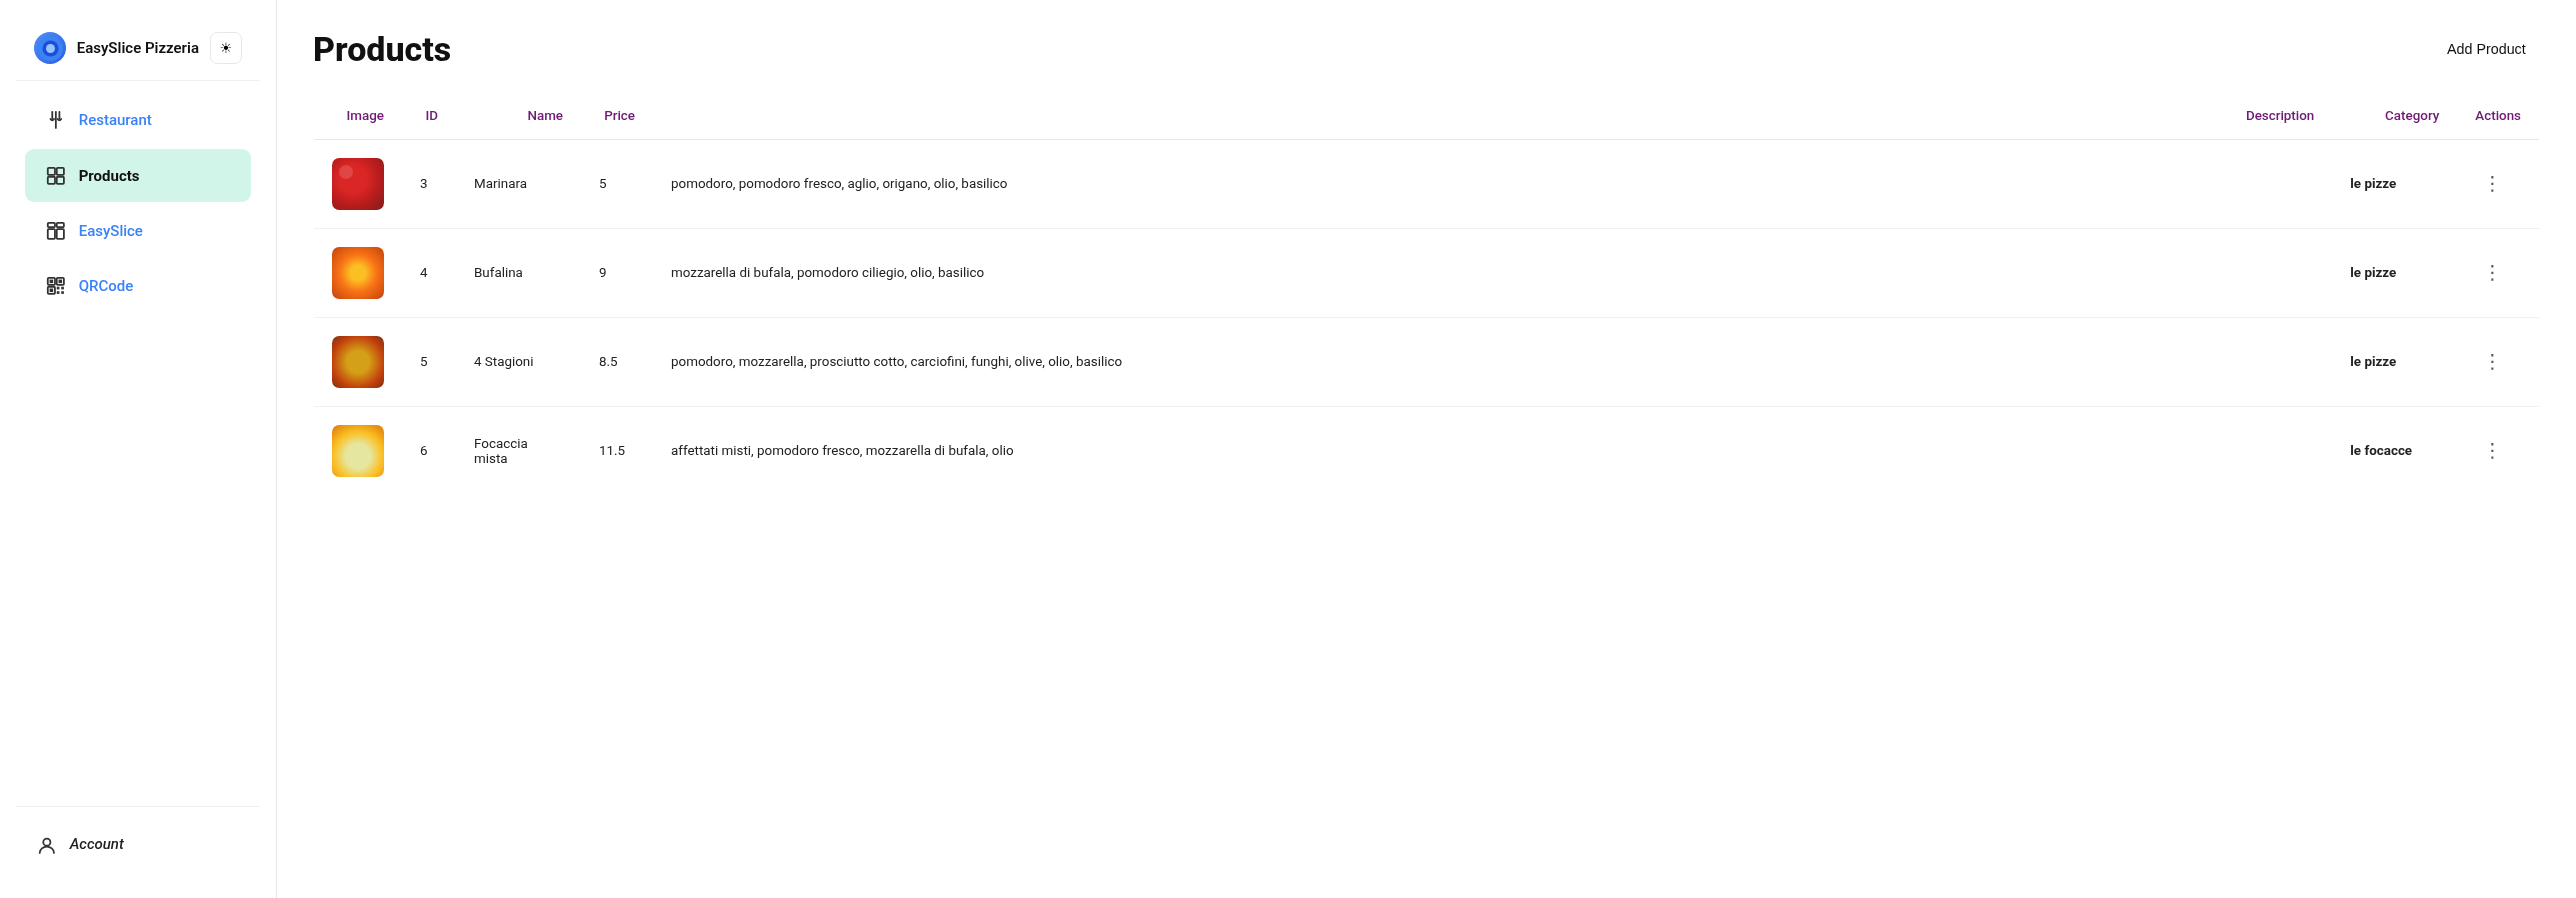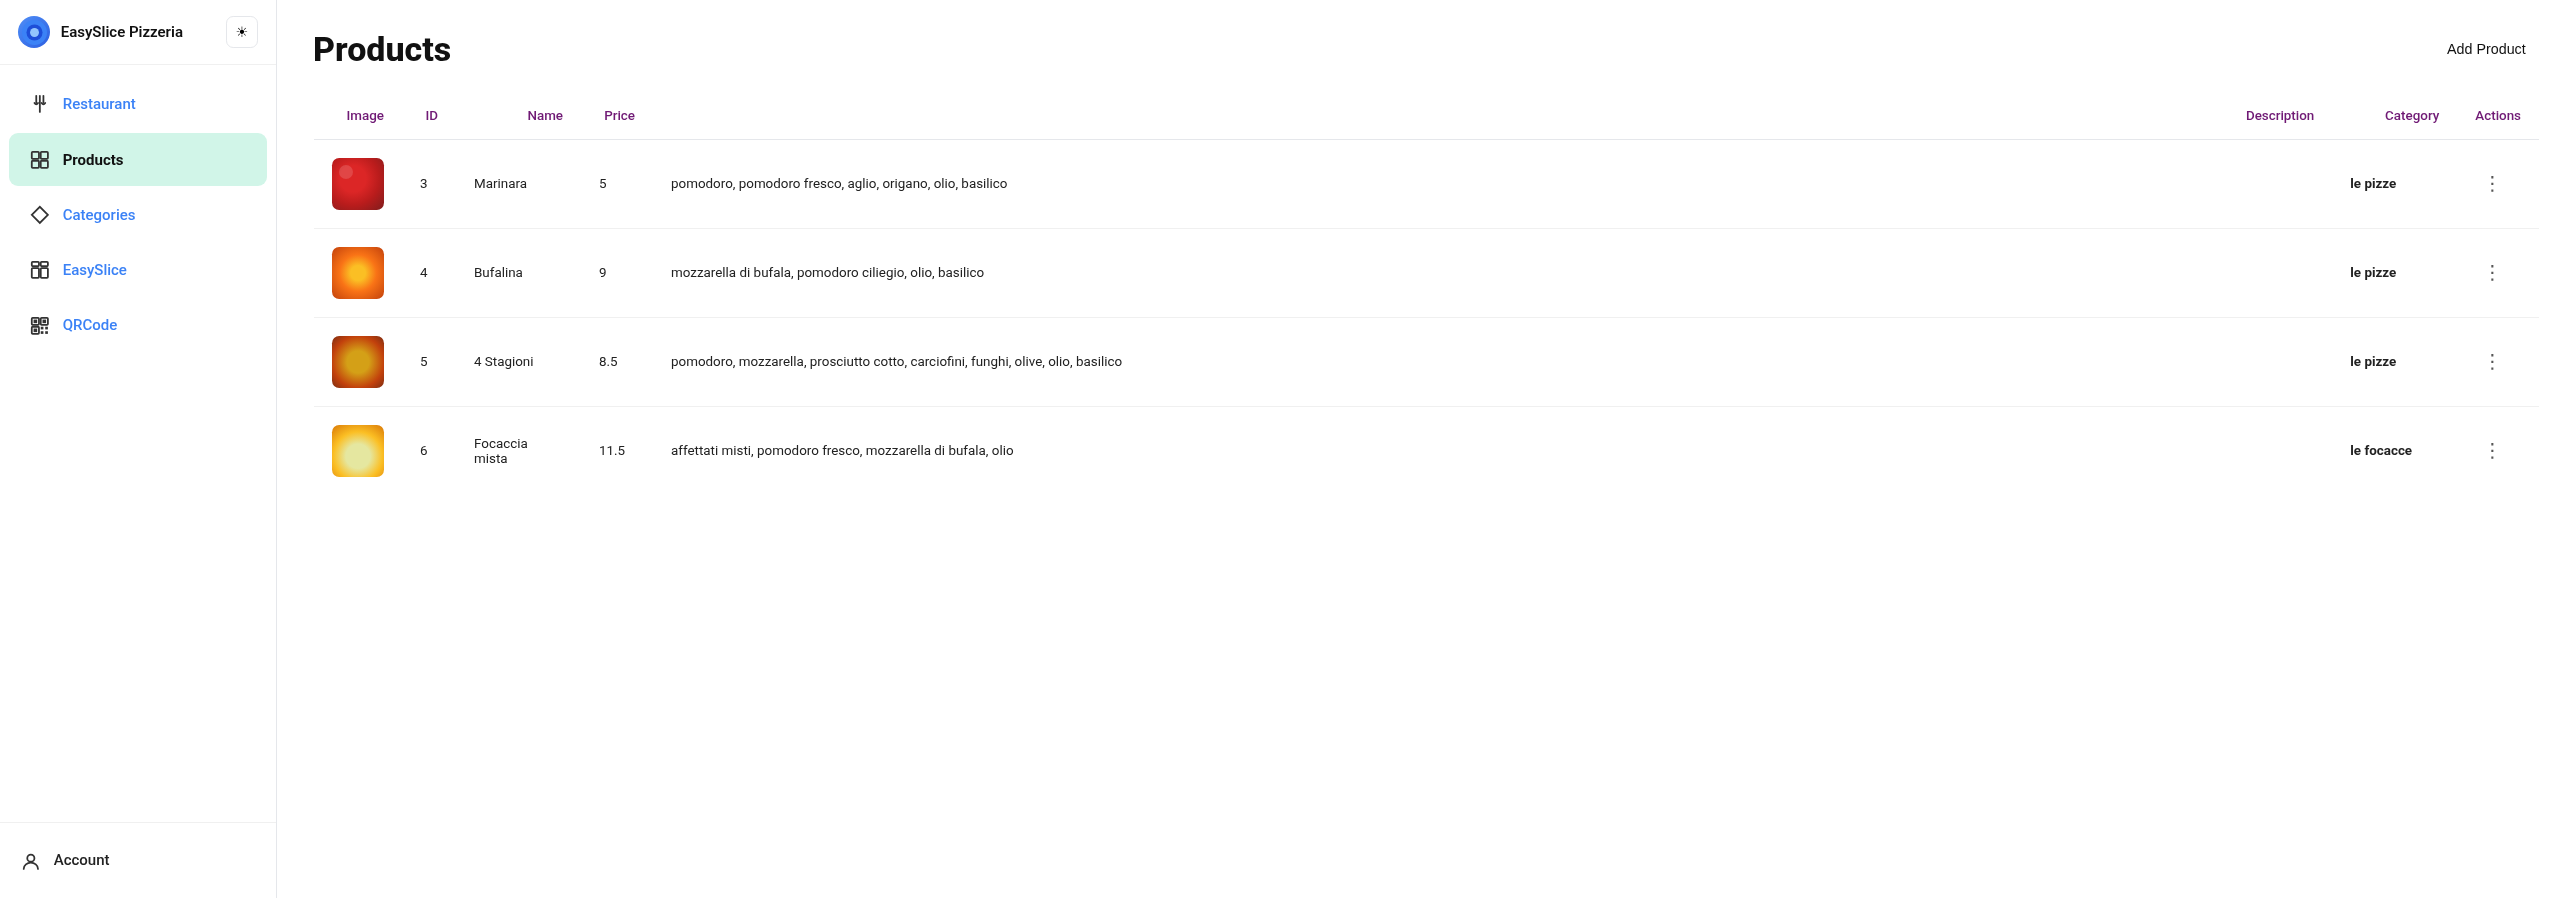--- a/index.html
+++ b/index.html
@@ -18,21 +18,21 @@
 
     
     .sidebar {
       width: 277px;
       min-width: 277px;
       background: #fff;
       border-right: 0.9px solid #e5e7eb;
       display: flex;
       flex-direction: column;
       height: 100vh;
-      padding: 0;
+      padding: 16px;
     }
 
     .sidebar-header {
       display: flex;
       align-items: center;
       justify-content: space-between;
       padding: 16px 18px;
       border-bottom: 0.9px solid #f0f0f0;
     }
 
@@ -127,20 +127,21 @@
       align-items: center;
       gap: 12.5px;
       padding: 12.5px 0;
       cursor: pointer;
     }
 
     .footer-label {
       font-size: 15px;
       color: #222;
       font-weight: 500;
+      font-style: italic;
     }
 
     
     .main-content {
       flex: 1;
       padding: 29px 36px;
       overflow-y: auto;
       background: #fff;
     }
 
@@ -301,28 +302,20 @@
         <svg width="19.7" height="19.7" viewBox="0 0 22 22" fill="none">
           <rect x="2" y="12" width="8" height="8" rx="1" stroke="#333" stroke-width="2"></rect>
           <rect x="12" y="12" width="8" height="8" rx="1" stroke="#333" stroke-width="2"></rect>
           <rect x="2" y="2" width="8" height="8" rx="1" stroke="#333" stroke-width="2"></rect>
           <rect x="12" y="2" width="8" height="8" rx="1" stroke="#333" stroke-width="2"></rect>
         </svg>
       </span>
       <span class="nav-label">Products</span>
     </div>
 
-    <div class="nav-item">
-      <span class="nav-icon">
-        <svg width="19.7" height="19.7" viewBox="0 0 22 22" fill="none">
-          <path d="M2 11 L11 2 L20 11 L11 20 Z" stroke="#333" stroke-width="2" fill="none"></path>
-        </svg>
-      </span>
-      <span class="nav-label">Categories</span>
-    </div>
 
     <div class="nav-item">
       <span class="nav-icon">
         <svg width="19.7" height="19.7" viewBox="0 0 22 22" fill="none">
           <rect x="2" y="2" width="8" height="5" rx="1" stroke="#333" stroke-width="2"></rect>
           <rect x="12" y="2" width="8" height="5" rx="1" stroke="#333" stroke-width="2"></rect>
           <rect x="2" y="9" width="8" height="11" rx="1" stroke="#333" stroke-width="2"></rect>
           <rect x="12" y="9" width="8" height="11" rx="1" stroke="#333" stroke-width="2"></rect>
         </svg>
       </span>

